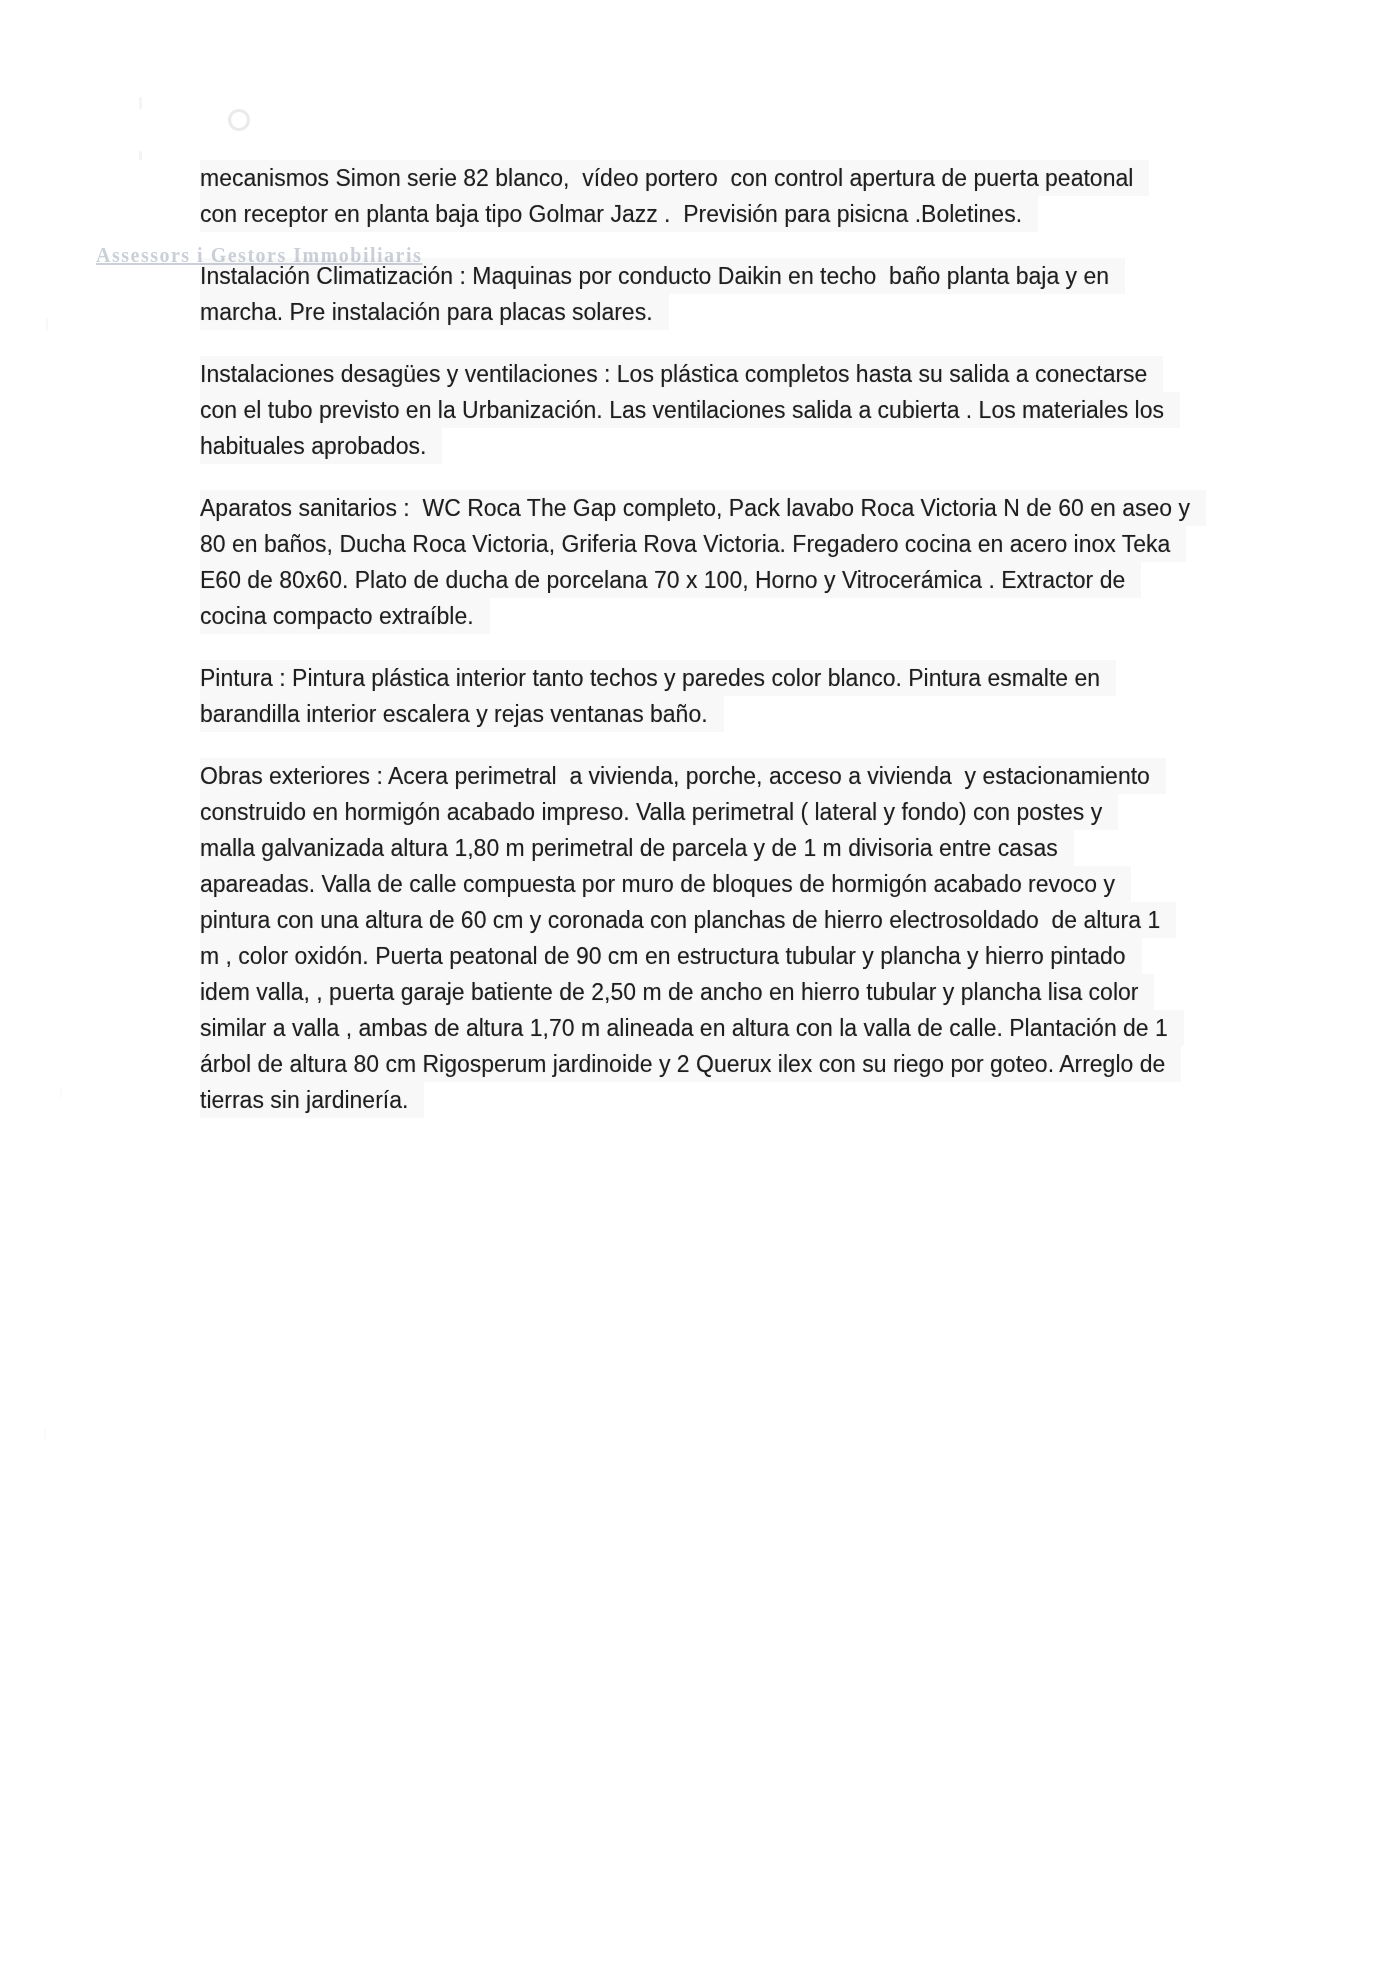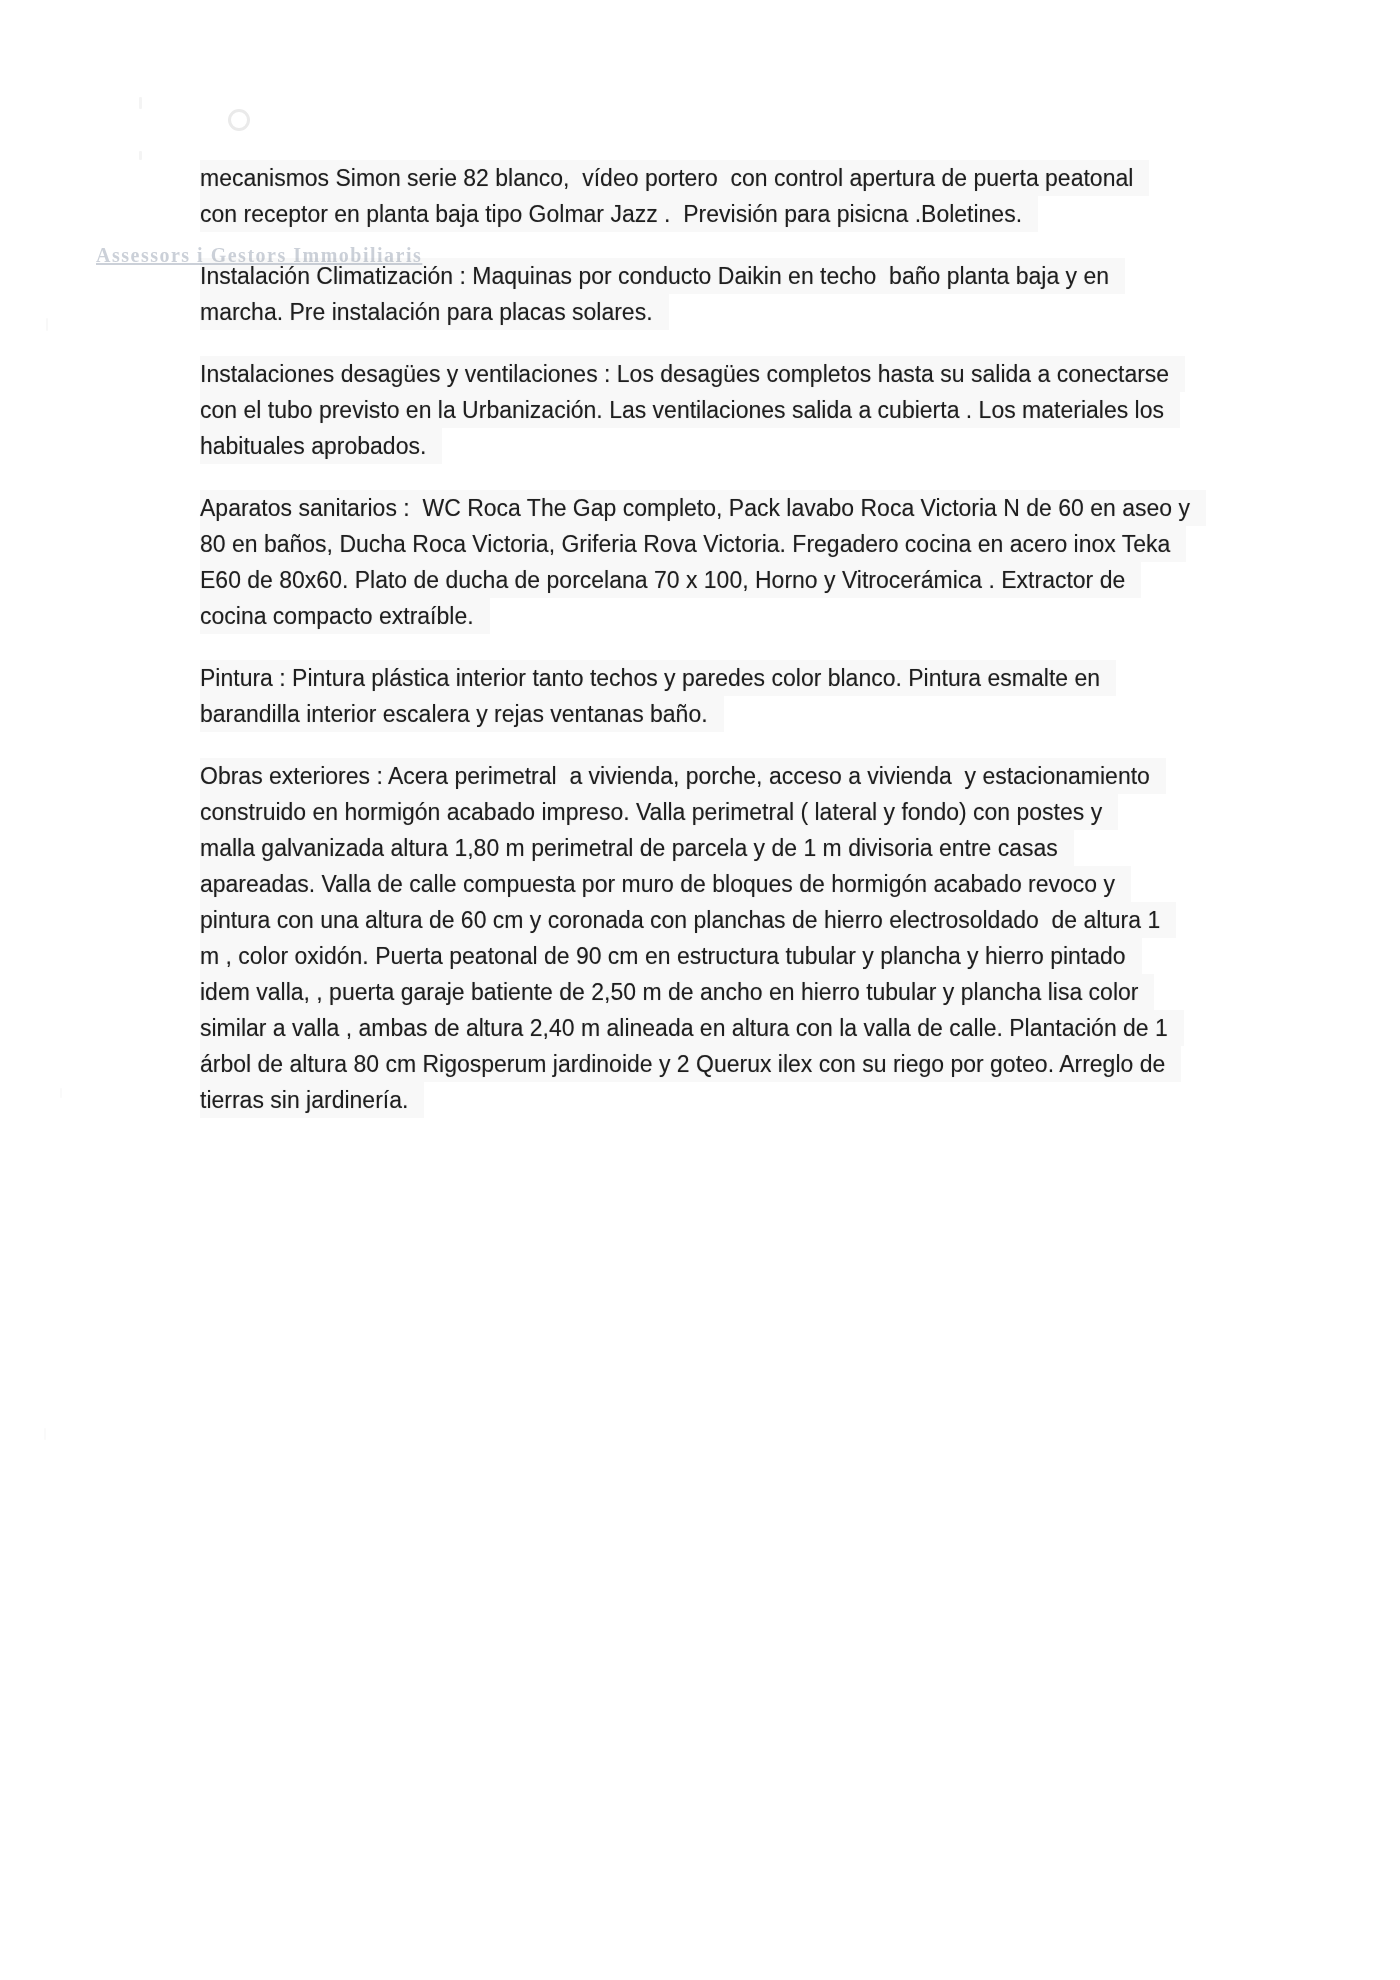--- a/index.html
+++ b/index.html
@@ -88,21 +88,21 @@
       <div class="line"><span>mecanismos Simon serie 82 blanco,  vídeo portero  con control apertura de puerta peatonal</span></div>
       <div class="line"><span>con receptor en planta baja tipo Golmar Jazz .  Previsión para pisicna .Boletines.</span></div>
     </div>
 
     <div class="para">
       <div class="line"><span class="b">Instalación Climatización</span><span> : Maquinas por conducto Daikin en techo  baño planta baja y en</span></div>
       <div class="line"><span>marcha. Pre instalación para placas solares.</span></div>
     </div>
 
     <div class="para">
-      <div class="line"><span class="b">Instalaciones desagües y ventilaciones</span><span> : Los desagües completos hasta su salida a conectarse</span></div>
+      <div class="line"><span class="b">Instalaciones desagües y ventilaciones</span><span> : Los plástica completos hasta su salida a conectarse</span></div>
       <div class="line"><span>con el tubo previsto en la Urbanización. Las ventilaciones salida a cubierta . Los materiales los</span></div>
       <div class="line"><span>habituales aprobados.</span></div>
     </div>
 
     <div class="para">
       <div class="line"><span class="b">Aparatos sanitarios</span><span> :  WC Roca The Gap completo, Pack lavabo Roca Victoria N de 60 en aseo y</span></div>
       <div class="line"><span>80 en baños, Ducha Roca Victoria, Griferia Rova Victoria. Fregadero cocina en acero inox Teka</span></div>
       <div class="line"><span>E60 de 80x60. Plato de ducha de porcelana 70 x 100, Horno y Vitrocerámica . Extractor de</span></div>
       <div class="line"><span>cocina compacto extraíble.</span></div>
     </div>
@@ -113,19 +113,19 @@
     </div>
 
     <div class="para">
       <div class="line"><span class="b">Obras exteriores</span><span> : Acera perimetral  a vivienda, porche, acceso a vivienda  y estacionamiento</span></div>
       <div class="line"><span>construido en hormigón acabado impreso. Valla perimetral ( lateral y fondo) con postes y</span></div>
       <div class="line"><span>malla galvanizada altura 1,80 m perimetral de parcela y de 1 m divisoria entre casas</span></div>
       <div class="line"><span>apareadas. Valla de calle compuesta por muro de bloques de hormigón acabado revoco y</span></div>
       <div class="line"><span>pintura con una altura de 60 cm y coronada con planchas de hierro electrosoldado  de altura 1</span></div>
       <div class="line"><span>m , color oxidón. Puerta peatonal de 90 cm en estructura tubular y plancha y hierro pintado</span></div>
       <div class="line"><span>idem valla, , puerta garaje batiente de 2,50 m de ancho en hierro tubular y plancha lisa color</span></div>
-      <div class="line"><span>similar a valla , ambas de altura 2,40 m alineada en altura con la valla de calle. Plantación de 1</span></div>
+      <div class="line"><span>similar a valla , ambas de altura 1,70 m alineada en altura con la valla de calle. Plantación de 1</span></div>
       <div class="line"><span>árbol de altura 80 cm Rigosperum jardinoide y 2 Querux ilex con su riego por goteo. Arreglo de</span></div>
       <div class="line"><span>tierras sin jardinería.</span></div>
     </div>
 
   </div>
 </div>
 
 </body></html>

